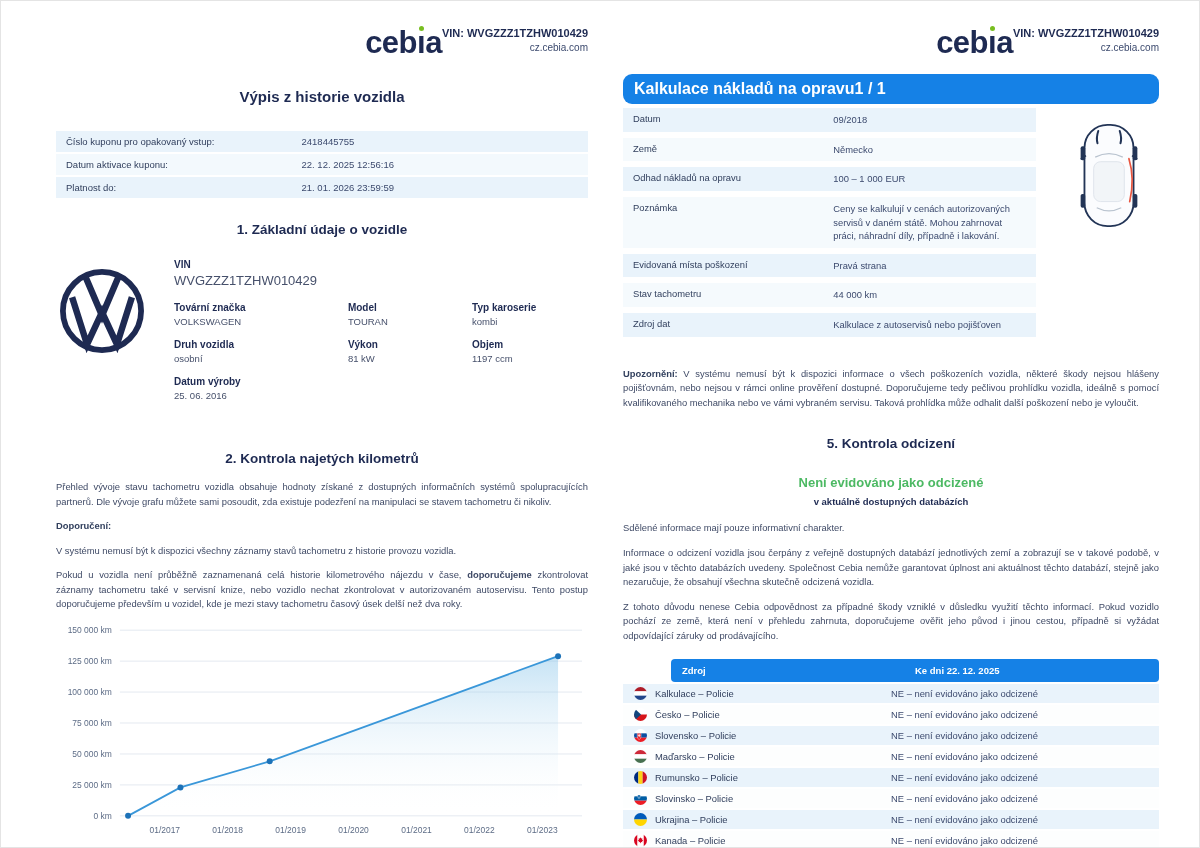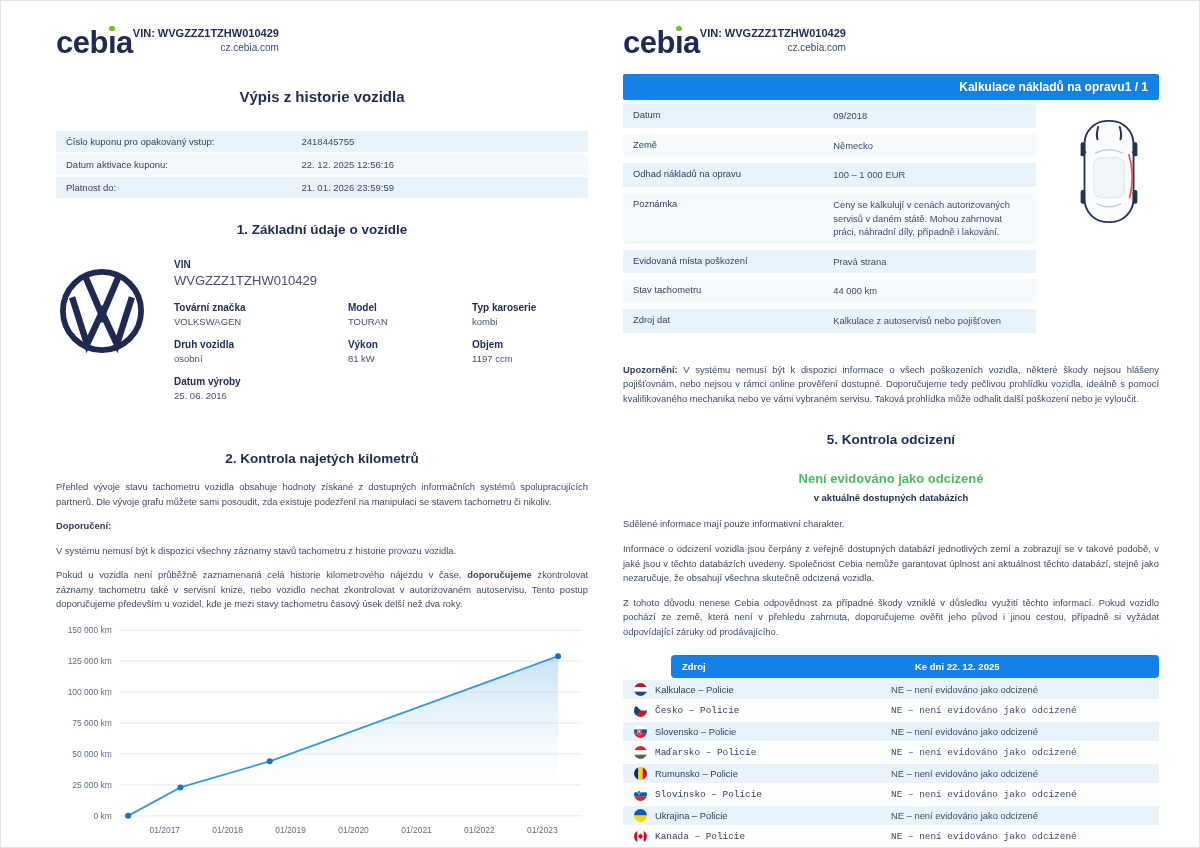--- a/index.html
+++ b/index.html
@@ -3,21 +3,21 @@
 <meta charset="utf-8">
 <style>
   * { margin:0; padding:0; box-sizing:border-box; }
   html,body { background:#fff; font-family:"Liberation Sans", sans-serif; }
   .canvas { width:1200px; height:848px; border:1px solid #e4e4e4; display:flex; background:#fff; overflow:hidden; }
   .page { width:600px; height:100%; display:flex; flex-direction:column; }
   .page.left  { padding:26px 13px 24px 55px; }
   .page.right { padding:26px 40px 24px 22px; }
 
   
-  .page-header { display:flex; justify-content:flex-start; align-items:flex-start; margin-bottom:30px; }
+  .page-header { display:flex; justify-content:flex-end; align-items:flex-start; margin-bottom:30px; }
   .logo { font-weight:bold; font-size:31px; color:#1e2a52; letter-spacing:-0.5px; line-height:1; }
   .logo .idot { position:relative; }
   .logo .idot::after { content:''; position:absolute; left:1.5px; top:0.5px; width:5.5px; height:5.5px; border-radius:50%; background:#78be20; }
   .vin-block { text-align:right; }
   .vin-line { font-size:11px; font-weight:bold; color:#1e2a52; }
   .site-line { font-size:10px; color:#3c4a6e; margin-top:3px; }
 
   h1.doc-title { text-align:center; font-size:15px; color:#1e2a52; font-weight:bold; margin-bottom:26px; }
   h2.sec-title { text-align:center; font-size:13.5px; color:#1e2a52; font-weight:bold; }
 
@@ -49,39 +49,39 @@
   .chart-wrap { margin-top:8px; }
   .chart-wrap svg { width:534px; height:222px; display:block; }
 
   
   .page-footer { margin-top:auto; display:flex; justify-content:space-between; align-items:baseline; font-size:9.5px; color:#2b2b2b; padding-top:10px; }
   .page-footer .f-center { flex:1; text-align:center; }
   .page-footer .f-left { width:120px; }
   .page-footer .f-right { width:120px; text-align:right; }
 
   
-  .blue-bar { background:#1581e6; border-radius:2px; color:#fff; font-size:12px; font-weight:bold; display:flex; justify-content:flex-end; padding:6px 11px; }
+  .blue-bar { background:#1581e6; border-radius:9px; color:#fff; font-size:16px; font-weight:bold; display:flex; justify-content:flex-start; padding:6px 11px; }
   .repair-zone { position:relative; margin-top:2px; }
   .repair-table { width:77%; display:flex; flex-direction:column; gap:6px; margin-top:2px; }
   .repair-row { display:grid; grid-template-columns:51% 49%; padding:5px 10px; font-size:9.4px; color:#32405e; }
   .repair-row.odd { background:#e9f3fb; }
   .repair-row.even { background:#f5fafd; }
   .repair-row .kv-val { color:#3c4a6e; line-height:1.45; }
   .car-diagram { position:absolute; top:8px; right:4px; width:92px; }
 
   
   .green-title { text-align:center; font-size:13px; font-weight:bold; color:#4cb963; margin-top:24px; }
   .green-sub { text-align:center; font-size:9.5px; font-weight:bold; color:#1e2a52; margin-top:6px; }
 
   
   .theft-table { margin-top:16px; display:flex; flex-direction:column; gap:2px; }
   .theft-head { background:#1581e6; border-radius:4px; color:#fff; display:grid; grid-template-columns:50% 50%; font-size:9.5px; font-weight:bold; padding:6px 11px;margin-left:48px; }
   .theft-row { display:grid; grid-template-columns:50% 50%; align-items:center; padding:3px 11px; font-size:9.4px; color:#32405e; min-height:17px; }
   .theft-row.odd { background:#e9f3fb; }
-  .theft-row.even { background:#fdfefe;font-family:Liberation Mono, monospace; }
+  .theft-row.even { background:#fdfefe; }
   .theft-src { display:flex; align-items:center; gap:8px; }
   .flag { width:13px; height:13px; flex:0 0 13px; display:block; }
   .theft-status { color:#3c4a6e; }
 </style>
 <title>Výpis z historie vozidla</title></head>
 <body>
 
 <div class="canvas">
 
   <div class="page left">

